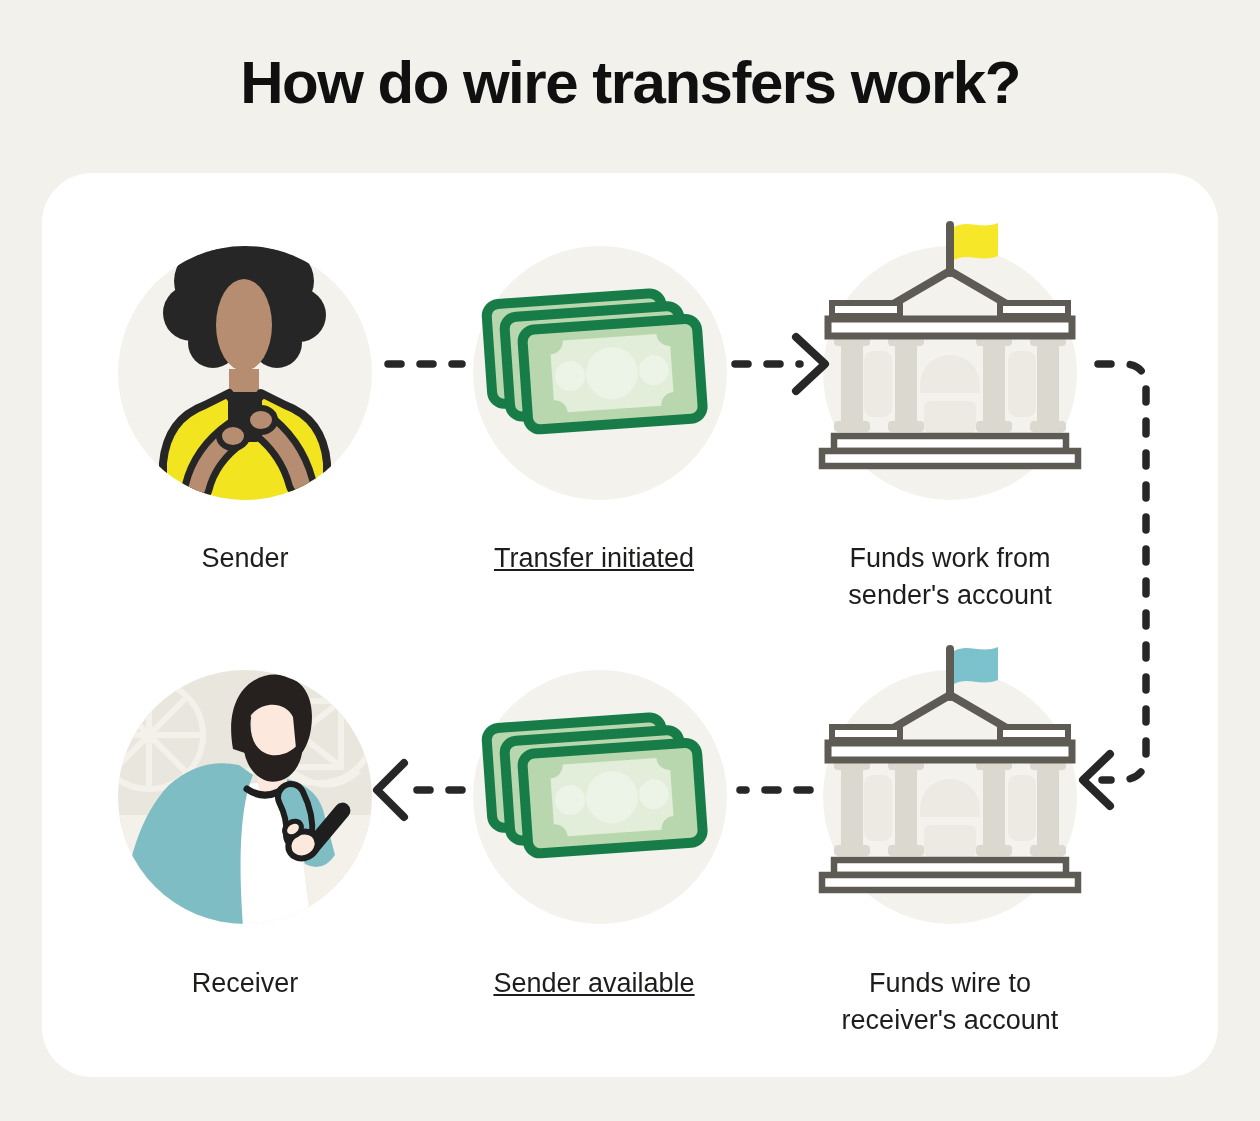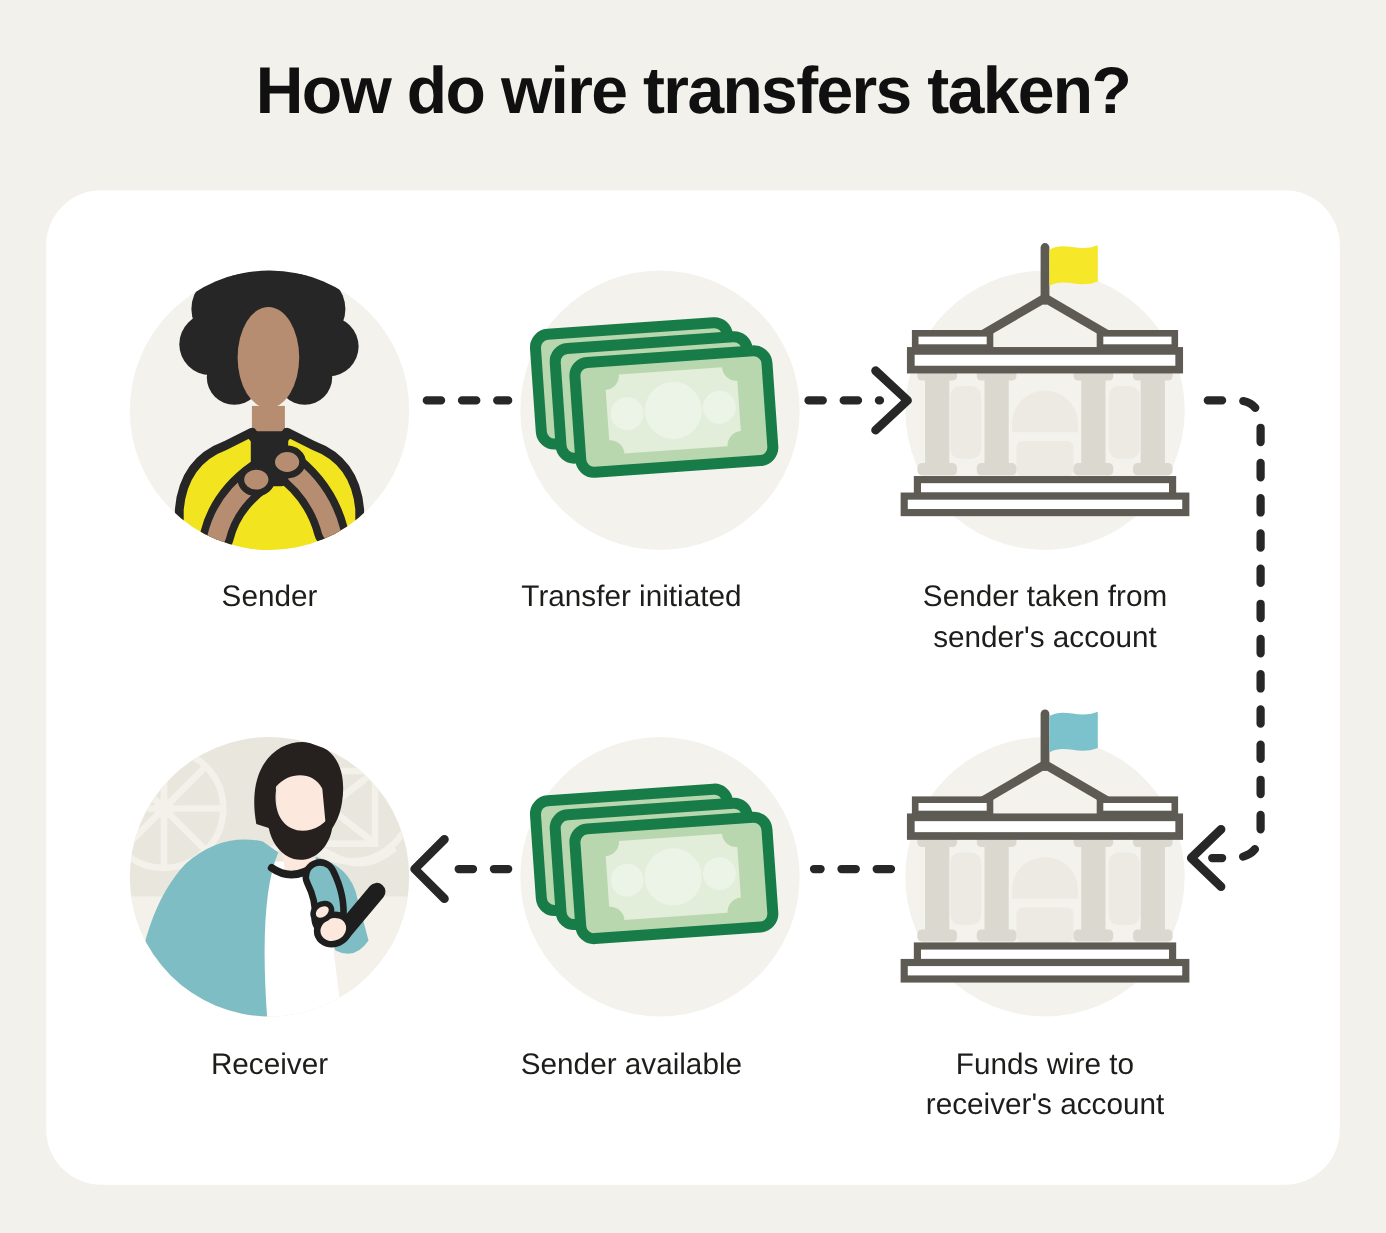--- a/index.html
+++ b/index.html
@@ -16,32 +16,32 @@
   }
   .card{
     position:absolute;left:42px;top:173px;width:1176px;height:904px;
     background:#ffffff;border-radius:50px;
   }
   .cell-icon{position:absolute;width:280px;height:310px;}
   .cell-icon.c1{left:105px;} .cell-icon.c2{left:460px;} .cell-icon.c3{left:810px;}
   .cell-icon.r1{top:193px;}  .cell-icon.r2{top:617px;}
   .step-label{
     position:absolute;width:260px;text-align:center;
-    font-size:27px;line-height:37px;color:#1d1d1b;
-  }
-  .step-label.c1{left:115px;} .step-label.c2{left:444px;} .step-label.c3{left:820px;}
+    font-size:27px;line-height:37px;color:#1d1d1b;margin-top:16px;
+  }
+  .step-label.c1{left:115px;} .step-label.c2{left:464px;text-decoration:underline;} .step-label.c3{left:820px;}
   .step-label.r1{top:524px;}  .step-label.r2{top:949px;}
   .connectors{position:absolute;left:0;top:0;pointer-events:none;}
   .dash{stroke:#272727;stroke-width:7.5;fill:none;stroke-linecap:round;stroke-dasharray:13 19;}
   .chev{stroke:#272727;stroke-width:8;fill:none;stroke-linecap:round;stroke-linejoin:round;}
 </style>
 </head>
 <body>
 
-<div class="page-title">How do wire transfers taken?</div>
+<div class="page-title">How do wire transfers work?</div>
 
 <div class="card"></div>
 
 <svg class="cell-icon c1 r1" viewBox="0 0 280 310">
   <clipPath id="clip-s">
       <circle cx="140" cy="180" r="127"></circle>
     </clipPath>
   <circle cx="140" cy="180" r="127" fill="#f4f2ed"></circle>
   <g clip-path="url(#clip-s)">
     <g fill="#262626">
@@ -193,21 +193,21 @@
     <rect x="190" y="110" width="68" height="13" stroke-width="6"></rect>
     <rect x="18" y="126" width="244" height="17" stroke-width="7"></rect>
     <rect x="24" y="243" width="232" height="15" stroke-width="6.5"></rect>
     <rect x="12" y="258" width="256" height="15" stroke-width="6.5"></rect>
   </g>
   <path d="M144,34 C158,26 170,37 188,30 L188,63 C170,70 158,59 144,67 Z" fill="#7cc2cd"></path>
 </svg>
 
 <div class="step-label c1 r1">Sender</div>
 <div class="step-label c2 r1">Transfer initiated</div>
-<div class="step-label c3 r1">Sender taken from sender's account</div>
+<div class="step-label c3 r1">Funds work from sender's account</div>
 <div class="step-label c1 r2">Receiver</div>
 <div class="step-label c2 r2">Sender available</div>
 <div class="step-label c3 r2">Funds wire to receiver's account</div>
 
 <svg class="connectors" width="1260" height="1121" viewBox="0 0 1260 1121">
   <path class="dash" d="M388,364 H462"></path>
   <path class="dash" d="M735,364 H800"></path>
   <polyline class="chev" points="796,337 825,364 796,391"></polyline>
   <path class="dash" d="M1098,364 H1124 Q1146,364 1146,388 V754 Q1146,780 1120,780 H1102"></path>
   <polyline class="chev" points="1110,754 1083,780 1110,806"></polyline>

